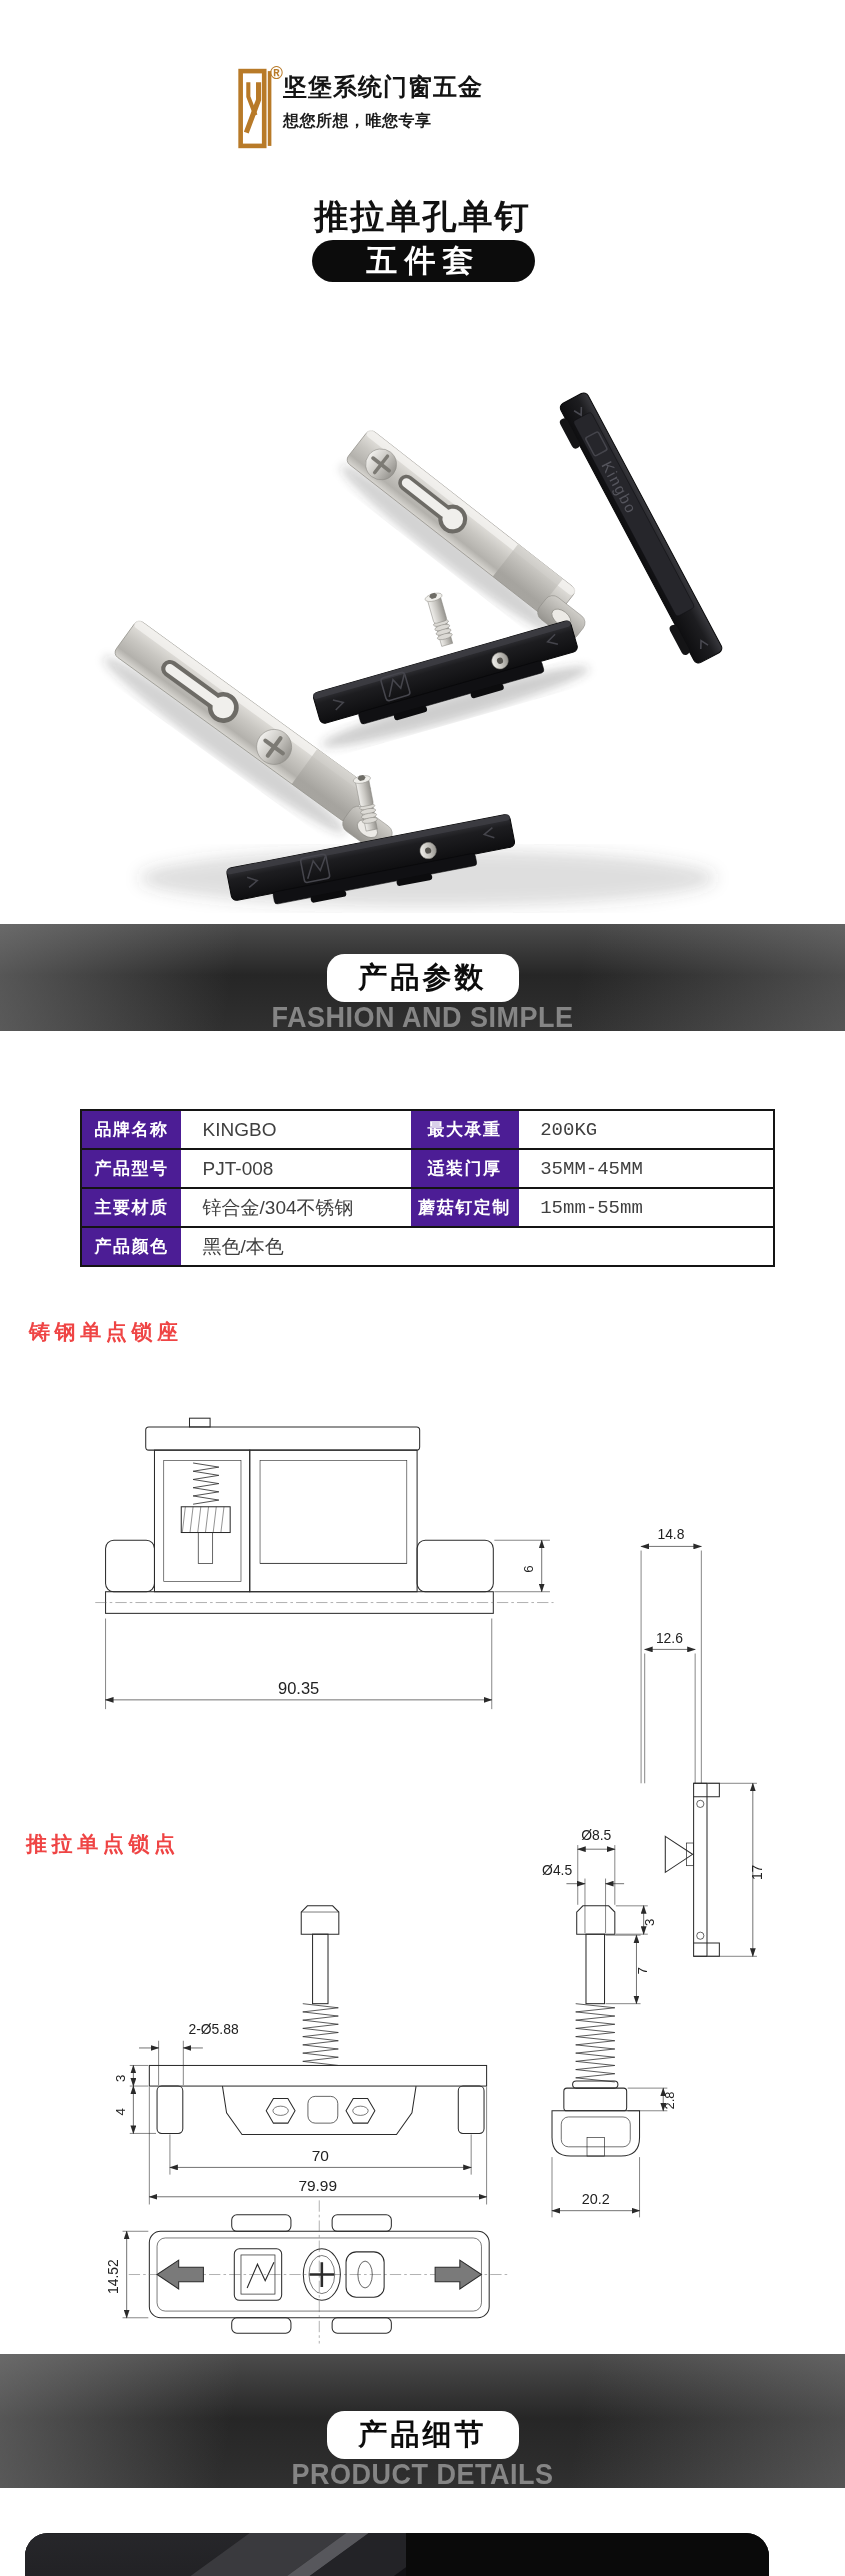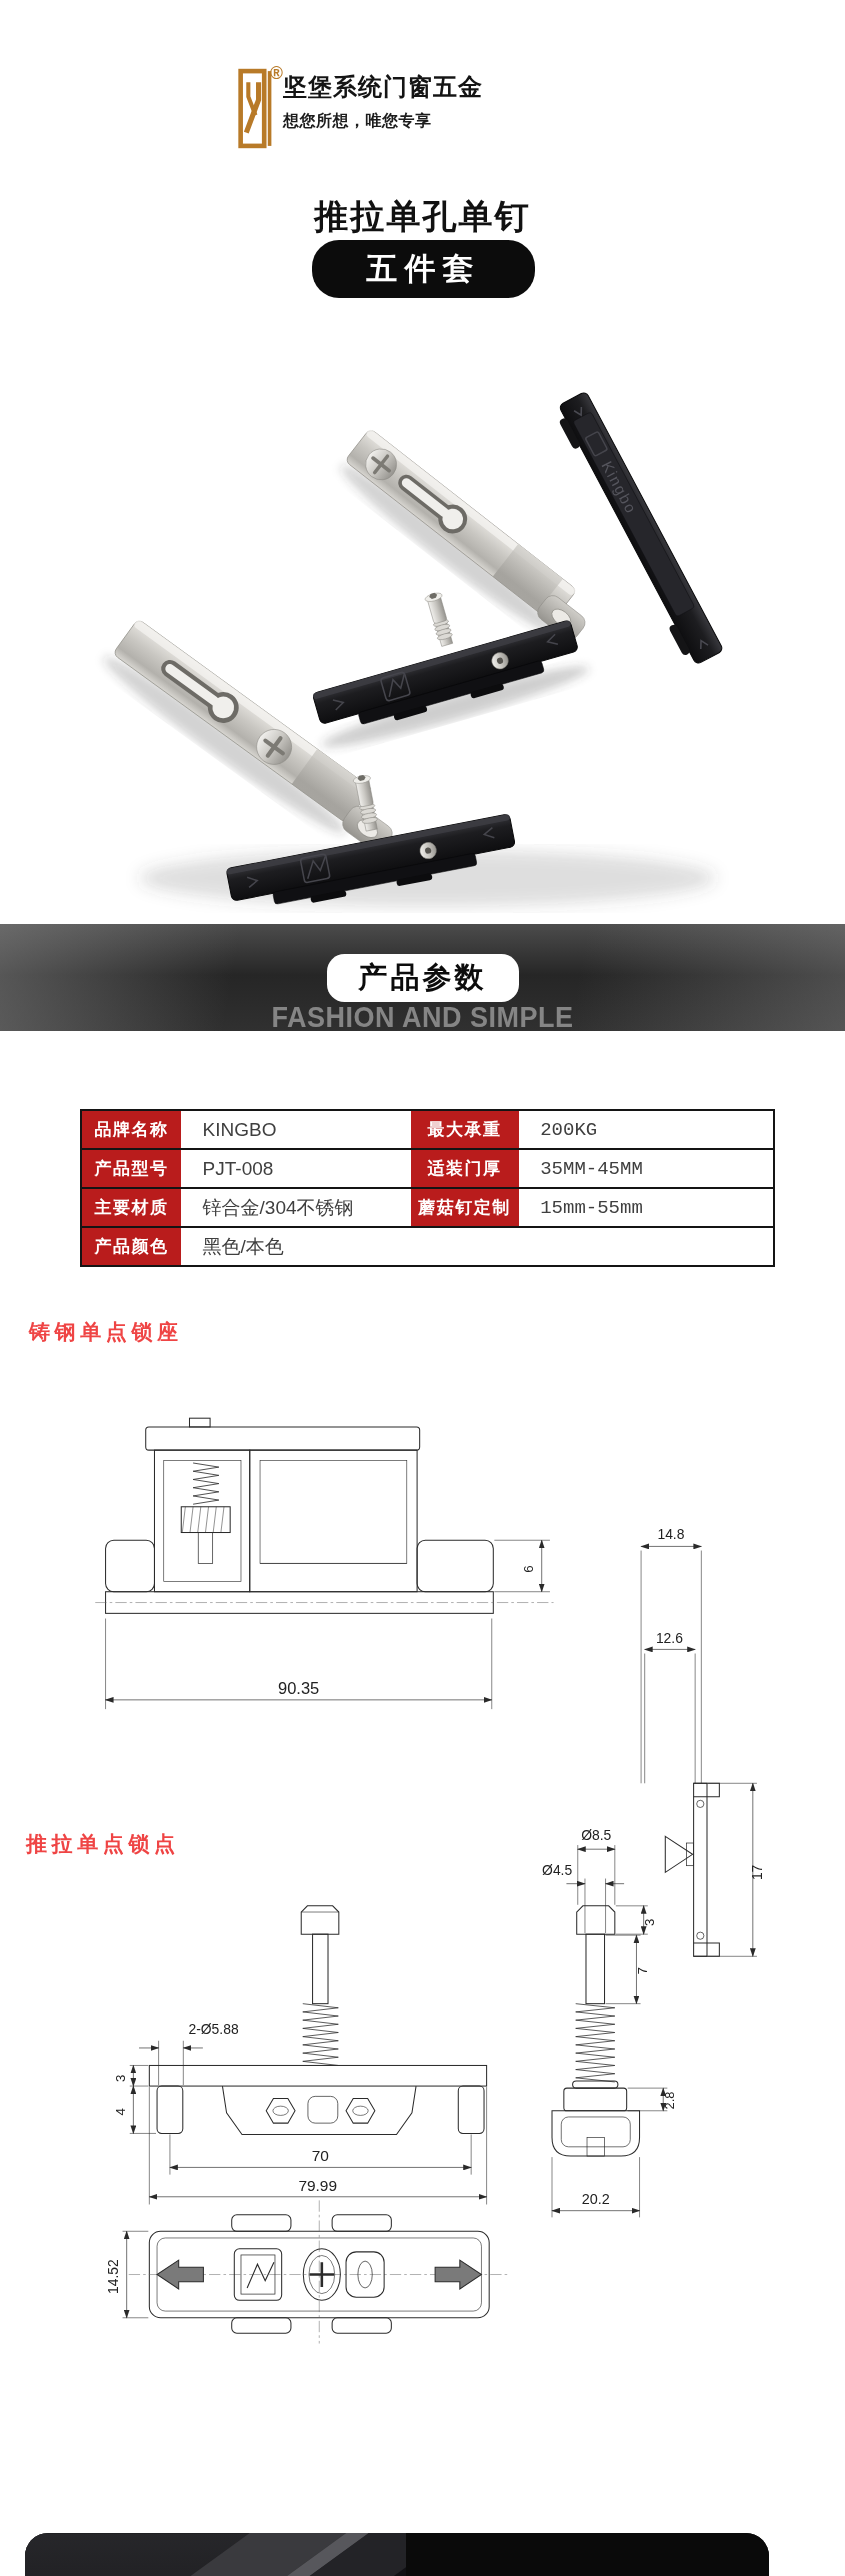--- a/index.html
+++ b/index.html
@@ -5,37 +5,37 @@
   html,body{margin:0;padding:0;background:#e9e9e9;}
   .page{position:relative;width:845px;height:4120px;background:#ffffff;overflow:hidden;
         font-family:"Liberation Sans","DejaVu Sans",sans-serif;}
   .abs{position:absolute;}
   
   .reg-mark{position:absolute;left:270px;top:63px;font-size:17.5px;font-weight:700;color:#b87a28;}
   .brand-name{position:absolute;left:283px;top:71px;font-size:24px;font-weight:700;color:#141414;letter-spacing:1px;}
   .brand-tagline{position:absolute;left:283px;top:111px;font-size:16px;font-weight:700;color:#1d1d1d;letter-spacing:0.5px;}
   .hero-title{position:absolute;left:0;top:194px;width:845px;text-align:center;
               font-size:34px;font-weight:800;color:#111;letter-spacing:2.1px;}
-  .hero-badge{position:absolute;left:312px;top:240px;width:223px;height:58px;background:#0c0c0c;
+  .hero-badge{position:absolute;left:312px;top:240px;width:223px;height:42px;background:#0c0c0c;
               border-radius:27px;color:#fff;font-size:31px;font-weight:700;letter-spacing:7.2px;
               display:flex;align-items:center;justify-content:center;}
   
   .banner{position:absolute;left:0;width:845px;
           background:linear-gradient(100deg,rgba(130,130,130,.55),rgba(60,60,60,0) 28%,rgba(40,40,40,0) 68%,rgba(140,140,140,.40)),
                      linear-gradient(180deg,#4c4c4c,#262626 48%,#303030 100%);}
   .banner-pill{position:absolute;left:50%;transform:translateX(-50%);width:192px;height:48px;background:#ffffff;
                border-radius:17.5px;display:flex;align-items:center;justify-content:center;
                font-size:29px;font-weight:800;color:#0c0c0c;letter-spacing:3.1px;}
   .banner-sub{position:absolute;left:0;width:845px;text-align:center;font-size:27px;font-weight:700;
               color:#8f8f8f;letter-spacing:0.5px;transform:scaleY(1.12);opacity:.9;}
   
   .ptable{position:absolute;left:80px;top:1109px;width:691px;border:2.1px solid #141414;background:#fff;}
   .prow{display:flex;height:37px;border-bottom:2.6px solid #141414;}
   .prow:last-child{border-bottom:none;}
-  .pcell-label{width:99px;background:#b91c1c;color:#ffffff;font-size:17px;font-weight:700;letter-spacing:1.5px;
+  .pcell-label{width:99px;background:#4c1d95;color:#ffffff;font-size:17px;font-weight:700;letter-spacing:1.5px;
                display:flex;align-items:center;justify-content:center;flex:none;}
   .pcell-label.w2{width:108px;}
   .pcell-value{display:flex;align-items:center;color:#3f3f3f;font-size:19px;padding-left:21.6px;flex:none;width:208px;}
   .pcell-value.wide{flex:1;width:auto;}
   .pcell-value.last{flex:1;width:auto;font-family:Liberation Mono, monospace;}
   
   .draw-heading{position:absolute;font-size:21px;font-weight:600;color:#ef4444;letter-spacing:4.6px;}
   
   .card{position:absolute;left:25px;width:744px;border-radius:23px;overflow:hidden;background:#0a0a0a;}
   .card .half-black{position:absolute;top:0;height:100%;background:#0a0a0a;}
@@ -359,20 +359,24 @@
     <text class="dimtext" x="617" y="1803" font-size="30" text-anchor="middle">79.99</text>
     <text class="dimtext" x="230" y="1970" font-size="27" text-anchor="middle" transform="rotate(-90,230,1970)">14.52</text>
     <text class="dimtext" x="1158" y="1122" font-size="27" text-anchor="middle">Ø8.5</text>
     <text class="dimtext" x="1082" y="1190" font-size="27" text-anchor="middle">Ø4.5</text>
     <text class="dimtext" x="1270" y="1282" font-size="26" text-anchor="middle" transform="rotate(-90,1270,1282)">3</text>
     <text class="dimtext" x="1256" y="1376" font-size="26" text-anchor="middle" transform="rotate(-90,1256,1376)">7</text>
     <text class="dimtext" x="1308" y="1628" font-size="25" text-anchor="middle" transform="rotate(-90,1308,1628)">2.8</text>
     <text class="dimtext" x="1157" y="1830" font-size="28" text-anchor="middle">20.2</text>
   </svg>
 
+  <div class="banner" style="top:2354px;height:134px;">
+    <div class="banner-pill" style="top:57px;">产品细节</div>
+    <div class="banner-sub" style="top:105px;">PRODUCT DETAILS</div>
+  </div>
 
   <div class="card" style="top:2533px;height:365px;">
     <svg class="abs" style="left:0;top:0;" width="381" height="365" viewBox="0 0 740 708">
       <rect width="740" height="708" fill="#141416"></rect>
       <rect width="740" height="708" fill="url(#gBlack)" opacity="0.5"></rect>
       <g transform="translate(360,290) rotate(-36)">
         <rect x="-520" y="-190" width="1040" height="110" fill="#3a3a3e"></rect>
         <rect x="-520" y="-80" width="1040" height="26" fill="#57575c"></rect>
         <rect x="-520" y="-54" width="1040" height="96" fill="#232327"></rect>
         <rect x="-520" y="42" width="1040" height="110" fill="#101013"></rect>

